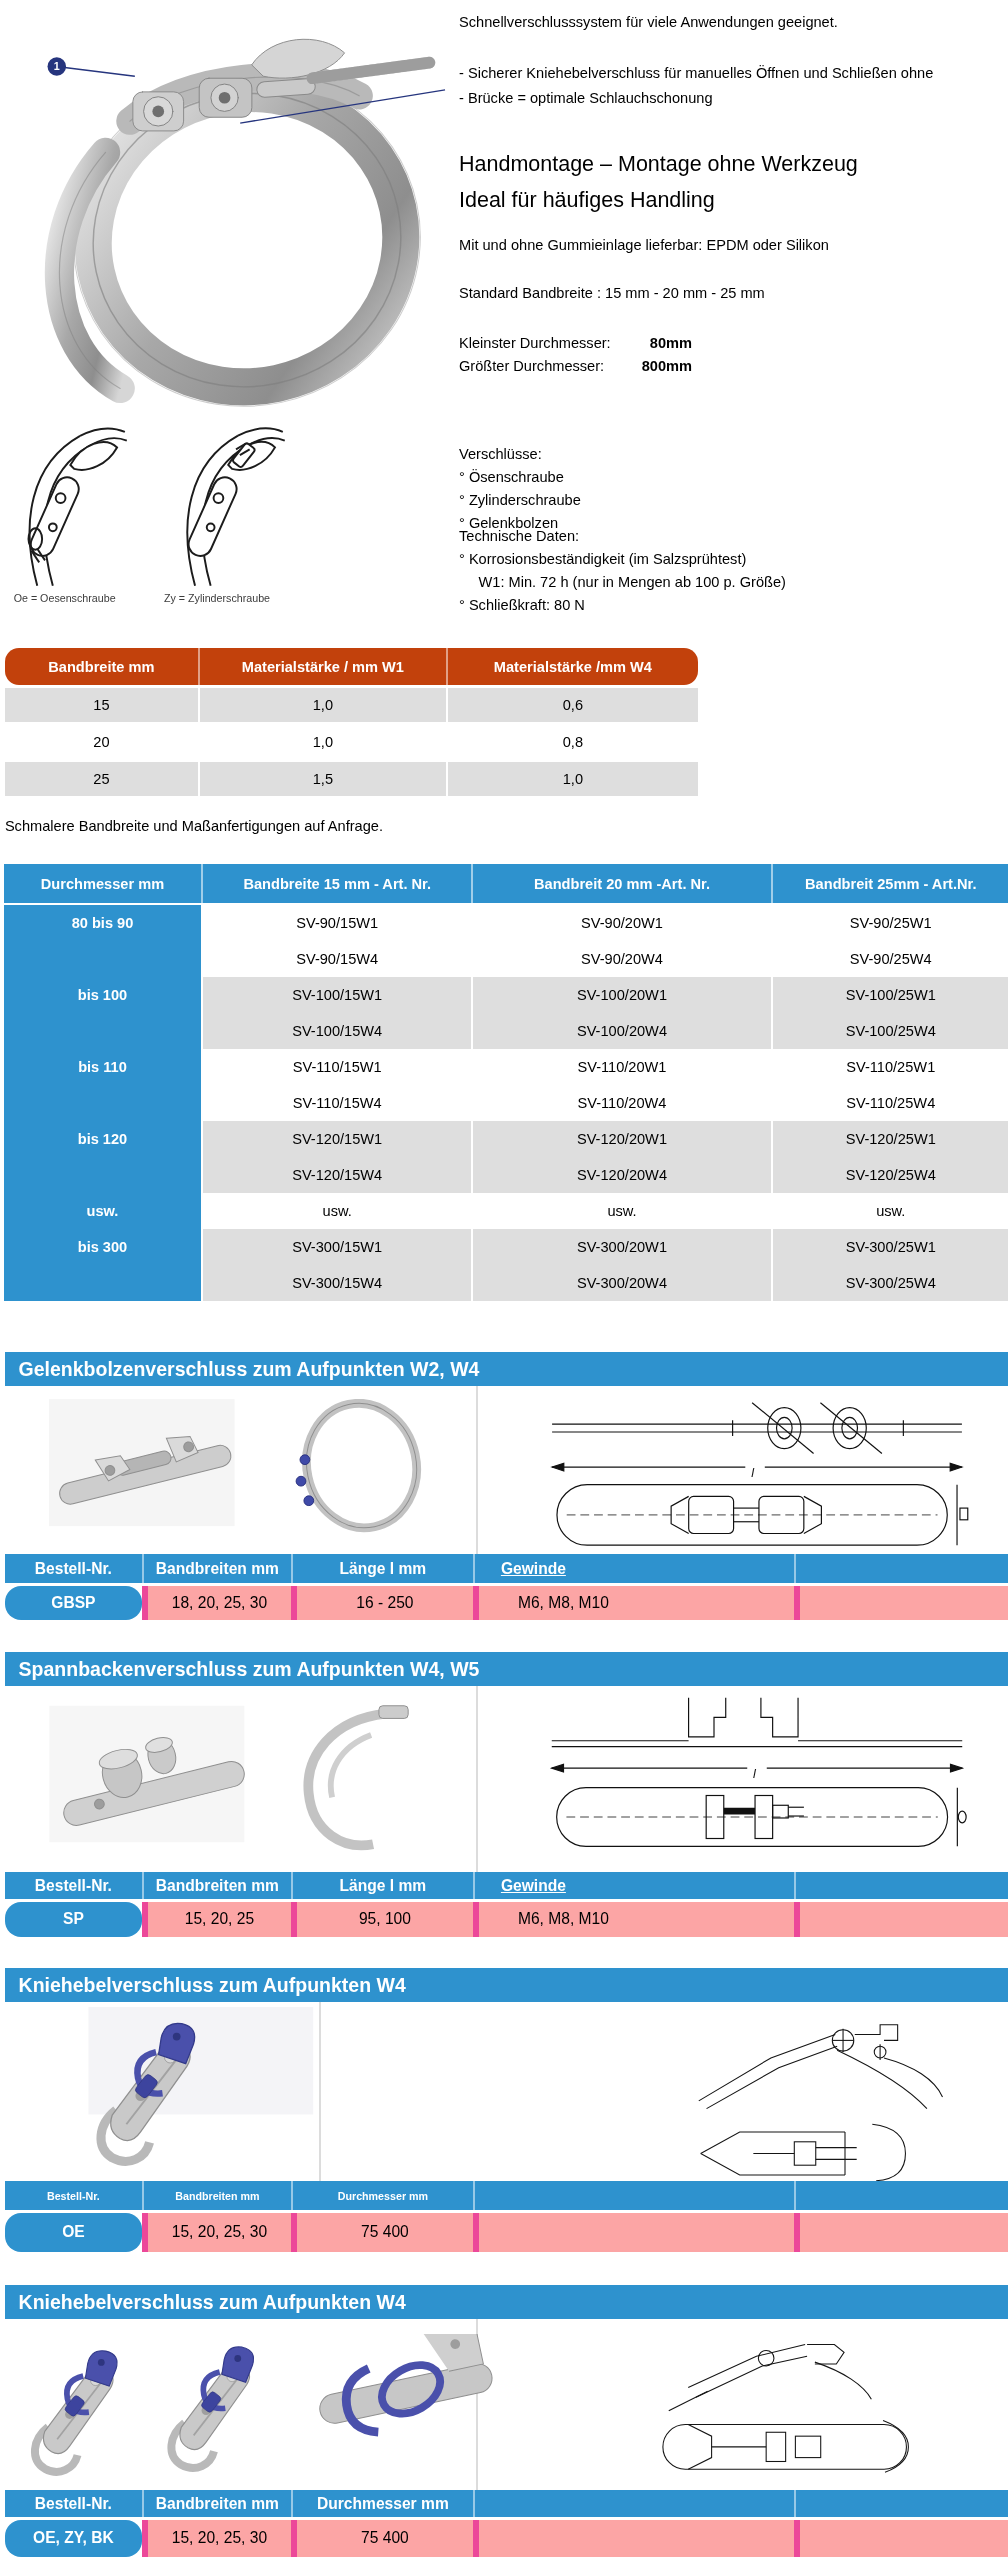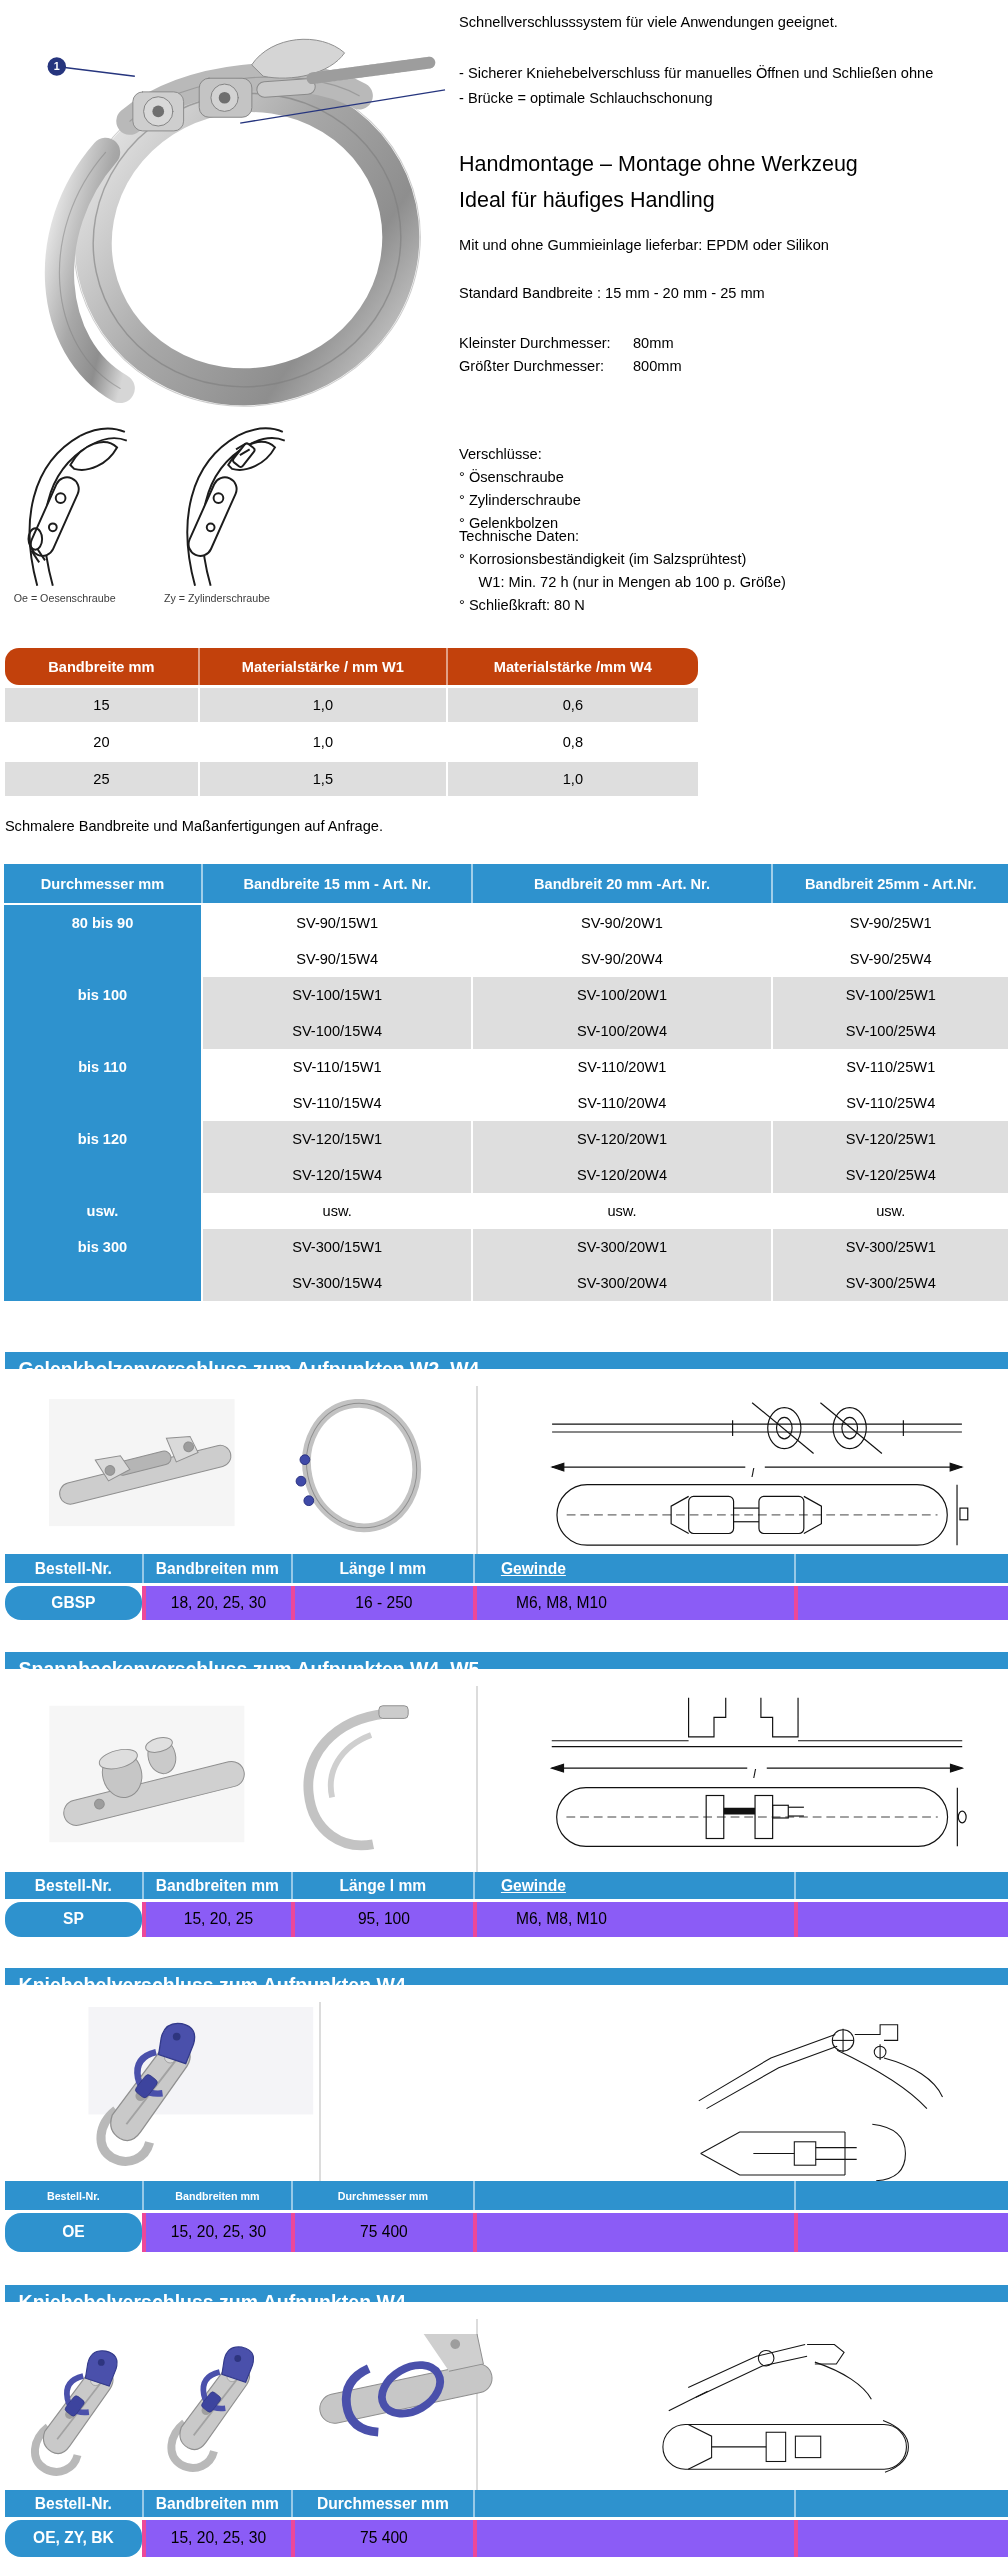--- a/index.html
+++ b/index.html
@@ -12,21 +12,21 @@
   .intro > div{position:absolute;left:0;width:100%;}
   .t15{font-size:14.6px;line-height:22.5px;}
   .i-headline{top:13.7px;font-size:14.6px;}
   .i-bullets{top:61px;font-size:14.6px;line-height:25.4px;}
   .i-bullets .ind{padding-left:8.8px;}
   .i-sub{top:146px;font-size:21.5px;line-height:36px;}
   .i-delivery{top:234px;}
   .i-standard{top:282px;}
   .i-diam{top:332px;line-height:23.4px;font-size:14.6px;}
   .i-diam .lbl{display:inline-block;width:174px;}
-  .i-diam .val{display:inline-block;width:59px;text-align:left;}
+  .i-diam .val{display:inline-block;width:59px;text-align:right;font-weight:bold;}
   .i-locks{top:410px;font-size:14.6px;line-height:23px;margin-top:33px;}
   .i-tech{top:525px;font-size:14.6px;line-height:23px;}
   .ind20{padding-left:19.5px;}
 
   
   .main-photo{position:absolute;left:7.8px;top:5.9px;}
   .sk-oe{position:absolute;left:9.8px;top:414px;}
   .sk-zy{position:absolute;left:158px;top:414px;}
   .caption{position:absolute;font-size:10.7px;color:#3c3c3c;}
   .cap-oe{left:13.7px;top:592px;}
@@ -52,29 +52,29 @@
      border-left:2px solid rgba(255,255,255,.55);border-bottom:2.9px solid #fff;text-align:center;}
   .dia-table th:first-child{border-left:none;}
   .dia-table td{height:36px;text-align:center;font-size:14.6px;padding:0;}
   .dia-table td.dcell{border-left:2.9px solid #fff;background:#fff;}
   .dia-table td.dcell.shaded{background:#DEDEDE;}
   .dia-table td.dcol{background:#2E92CE;vertical-align:top;}
   .dia-table .dlabel{height:36px;line-height:36px;color:#fff;font-weight:bold;font-size:14.6px;text-align:center;}
 
   
   .sec{position:absolute;left:4.9px;width:1004px;}
-  .sec-title{position:absolute;left:0;top:0;width:100%;height:17px;background:#2E92CE;color:#fff;
+  .sec-title{position:absolute;left:0;top:0;width:100%;height:34px;background:#2E92CE;color:#fff;
      font-size:19.5px;font-weight:bold;line-height:34px;padding-left:13.7px;box-sizing:border-box;}
   .vline{position:absolute;width:2px;background:#dcdcdc;}
   .sec-table{position:absolute;left:0;display:grid;grid-template-columns:137px 149px 182px 321px 215px;row-gap:2.9px;}
   .sec-table .sh{background:#2E92CE;color:#fff;font-weight:bold;font-size:15.6px;display:flex;
      align-items:center;justify-content:center;border-left:2px solid rgba(255,255,255,.5);}
   .sec-table .sh:first-child{border-left:none;}
-  .sec-table .sd{background:#8b5cf6;font-size:15.6px;display:flex;align-items:center;justify-content:center;
-     border-left:4px solid #ec4899;}
+  .sec-table .sd{background:#fca5a5;font-size:15.6px;display:flex;align-items:center;justify-content:center;
+     border-left:6px solid #ec4899;}
   .sec-table .sd.first{background:#2E92CE;color:#fff;font-weight:bold;border-left:none;border-radius:16px;}
   .sec-table .hleft{justify-content:flex-start;padding-left:26px;text-decoration:underline;}
   .sec-table .dleft{justify-content:flex-start;padding-left:39px;}
   .sec-table.small .sh{font-size:10.7px;}
   .s1{top:1352px;height:276px;}
   .s1 .sec-table{top:202px;grid-template-rows:29px 34px;}
   .s2{top:1652px;height:290px;}
   .s2 .sec-table{top:220px;grid-template-rows:27px 35px;}
   .s3{top:1968px;height:293px;}
   .s3 .sec-table{top:213px;grid-template-rows:29px 39px;}

